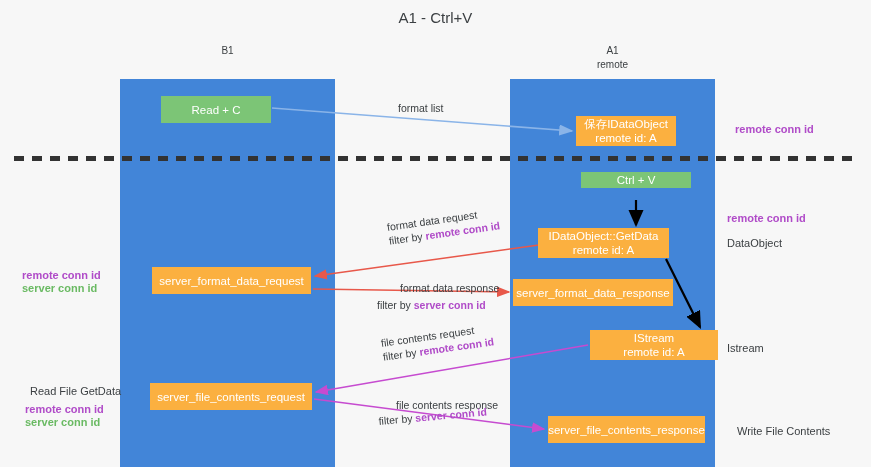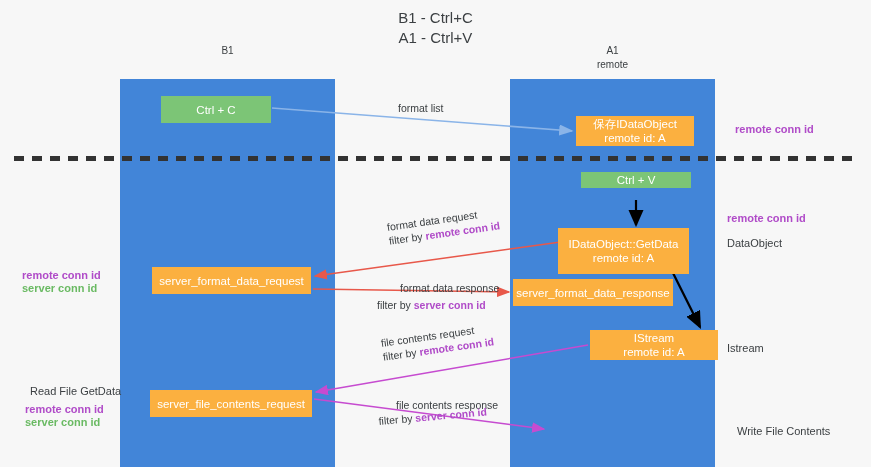--- a/index.html
+++ b/index.html
@@ -28,27 +28,27 @@
 
   
   .box{position:absolute;display:flex;flex-direction:column;align-items:center;
        justify-content:center;color:#ffffff;font-size:11.5px;line-height:14px;
        text-align:center;box-sizing:border-box;padding:2px 4px;}
   .box.green{background:#7cc576;}
   .box.orange{background:#fbb040;}
 
   
   .b-ctrlc   {left:161px;top:96px;width:110px;height:27px;}
-  .b-saveido {left:576px;top:116px;width:118px;height:30px;}
+  .b-saveido {left:576px;top:116px;width:100px;height:30px;}
   .b-ctrlv   {left:581px;top:172px;width:110px;height:16px;}
-  .b-getdata {left:558px;top:228px;width:131px;height:46px;}
+  .b-getdata {left:538px;top:228px;width:131px;height:30px;}
   .b-sfdreq  {left:152px;top:267px;width:159px;height:27px;}
   .b-sfdres  {left:513px;top:279px;width:160px;height:27px;}
   .b-istream {left:590px;top:330px;width:128px;height:30px;}
-  .b-sfcreq  {left:150px;top:383px;width:162px;height:27px;margin-top:7px;}
+  .b-sfcreq  {left:150px;top:383px;width:162px;height:27px;}
   .b-sfcres  {left:548px;top:416px;width:157px;height:27px;}
 
   
   .divider{position:absolute;left:14px;top:156px;width:845px;height:5px;
     background-image:repeating-linear-gradient(to right,#333 0px,#333 10px,transparent 10px,transparent 18px);}
 
   
   .ann{position:absolute;font-size:11px;line-height:14px;white-space:nowrap;}
   .ann.purple{color:#b04bc8;font-weight:bold;}
   .ann.green{color:#6aba63;font-weight:bold;}
@@ -82,21 +82,20 @@
   .rot-fcres{left:378px;top:414px;transform:rotate(-5deg);transform-origin:left top;}
 
   svg.overlay{position:absolute;left:0;top:0;width:871px;height:467px;pointer-events:none;}
 </style>
 </head>
 <body>
 
 <div id="stage">
 
   <div class="title">
-    <div>B1 - Ctrl+C</div>
     <div>A1 - Ctrl+V</div>
   </div>
 
   <div class="lane-head lane-head-left">
     <div>B1</div>
   </div>
   <div class="lane-head lane-head-right">
     <div>A1</div>
     <div>remote</div>
   </div>
@@ -131,21 +130,21 @@
     <line x1="666" y1="259" x2="700" y2="327" stroke="#000000" stroke-width="2.2" marker-end="url(#ah-black)"></line>
 
     <line x1="588" y1="345" x2="316" y2="392" stroke="#c64bd0" stroke-width="1.5" marker-end="url(#ah-magenta)"></line>
 
     <line x1="314" y1="399" x2="544" y2="429" stroke="#c64bd0" stroke-width="1.5" marker-end="url(#ah-magenta)"></line>
   </svg>
 
   <div class="divider"></div>
 
   <div class="box green b-ctrlc">
-    <span>Ctrl + C</span>
+    <span>Read + C</span>
   </div>
 
   <div class="box orange b-saveido">
     <span>保存IDataObject</span>
     <span>remote id: A</span>
   </div>
 
   <div class="box green b-ctrlv">
     <span>Ctrl + V</span>
   </div>
@@ -165,20 +164,23 @@
 
   <div class="box orange b-istream">
     <span>IStream</span>
     <span>remote id: A</span>
   </div>
 
   <div class="box orange b-sfcreq">
     <span>server_file_contents_request</span>
   </div>
 
+  <div class="box orange b-sfcres">
+    <span>server_file_contents_response</span>
+  </div>
 
   <div class="lbl lbl-formatlist">format list</div>
 
   <div class="lblrot rot-fdreq">
     <div>format data request</div>
     <div><span>filter by </span><b class="purple">remote conn id</b></div>
   </div>
 
   <div class="lbl lbl-fdres1">format data response</div>
   <div class="lbl lbl-fdres2"><span>filter by </span><b class="purple">server conn id</b></div>

